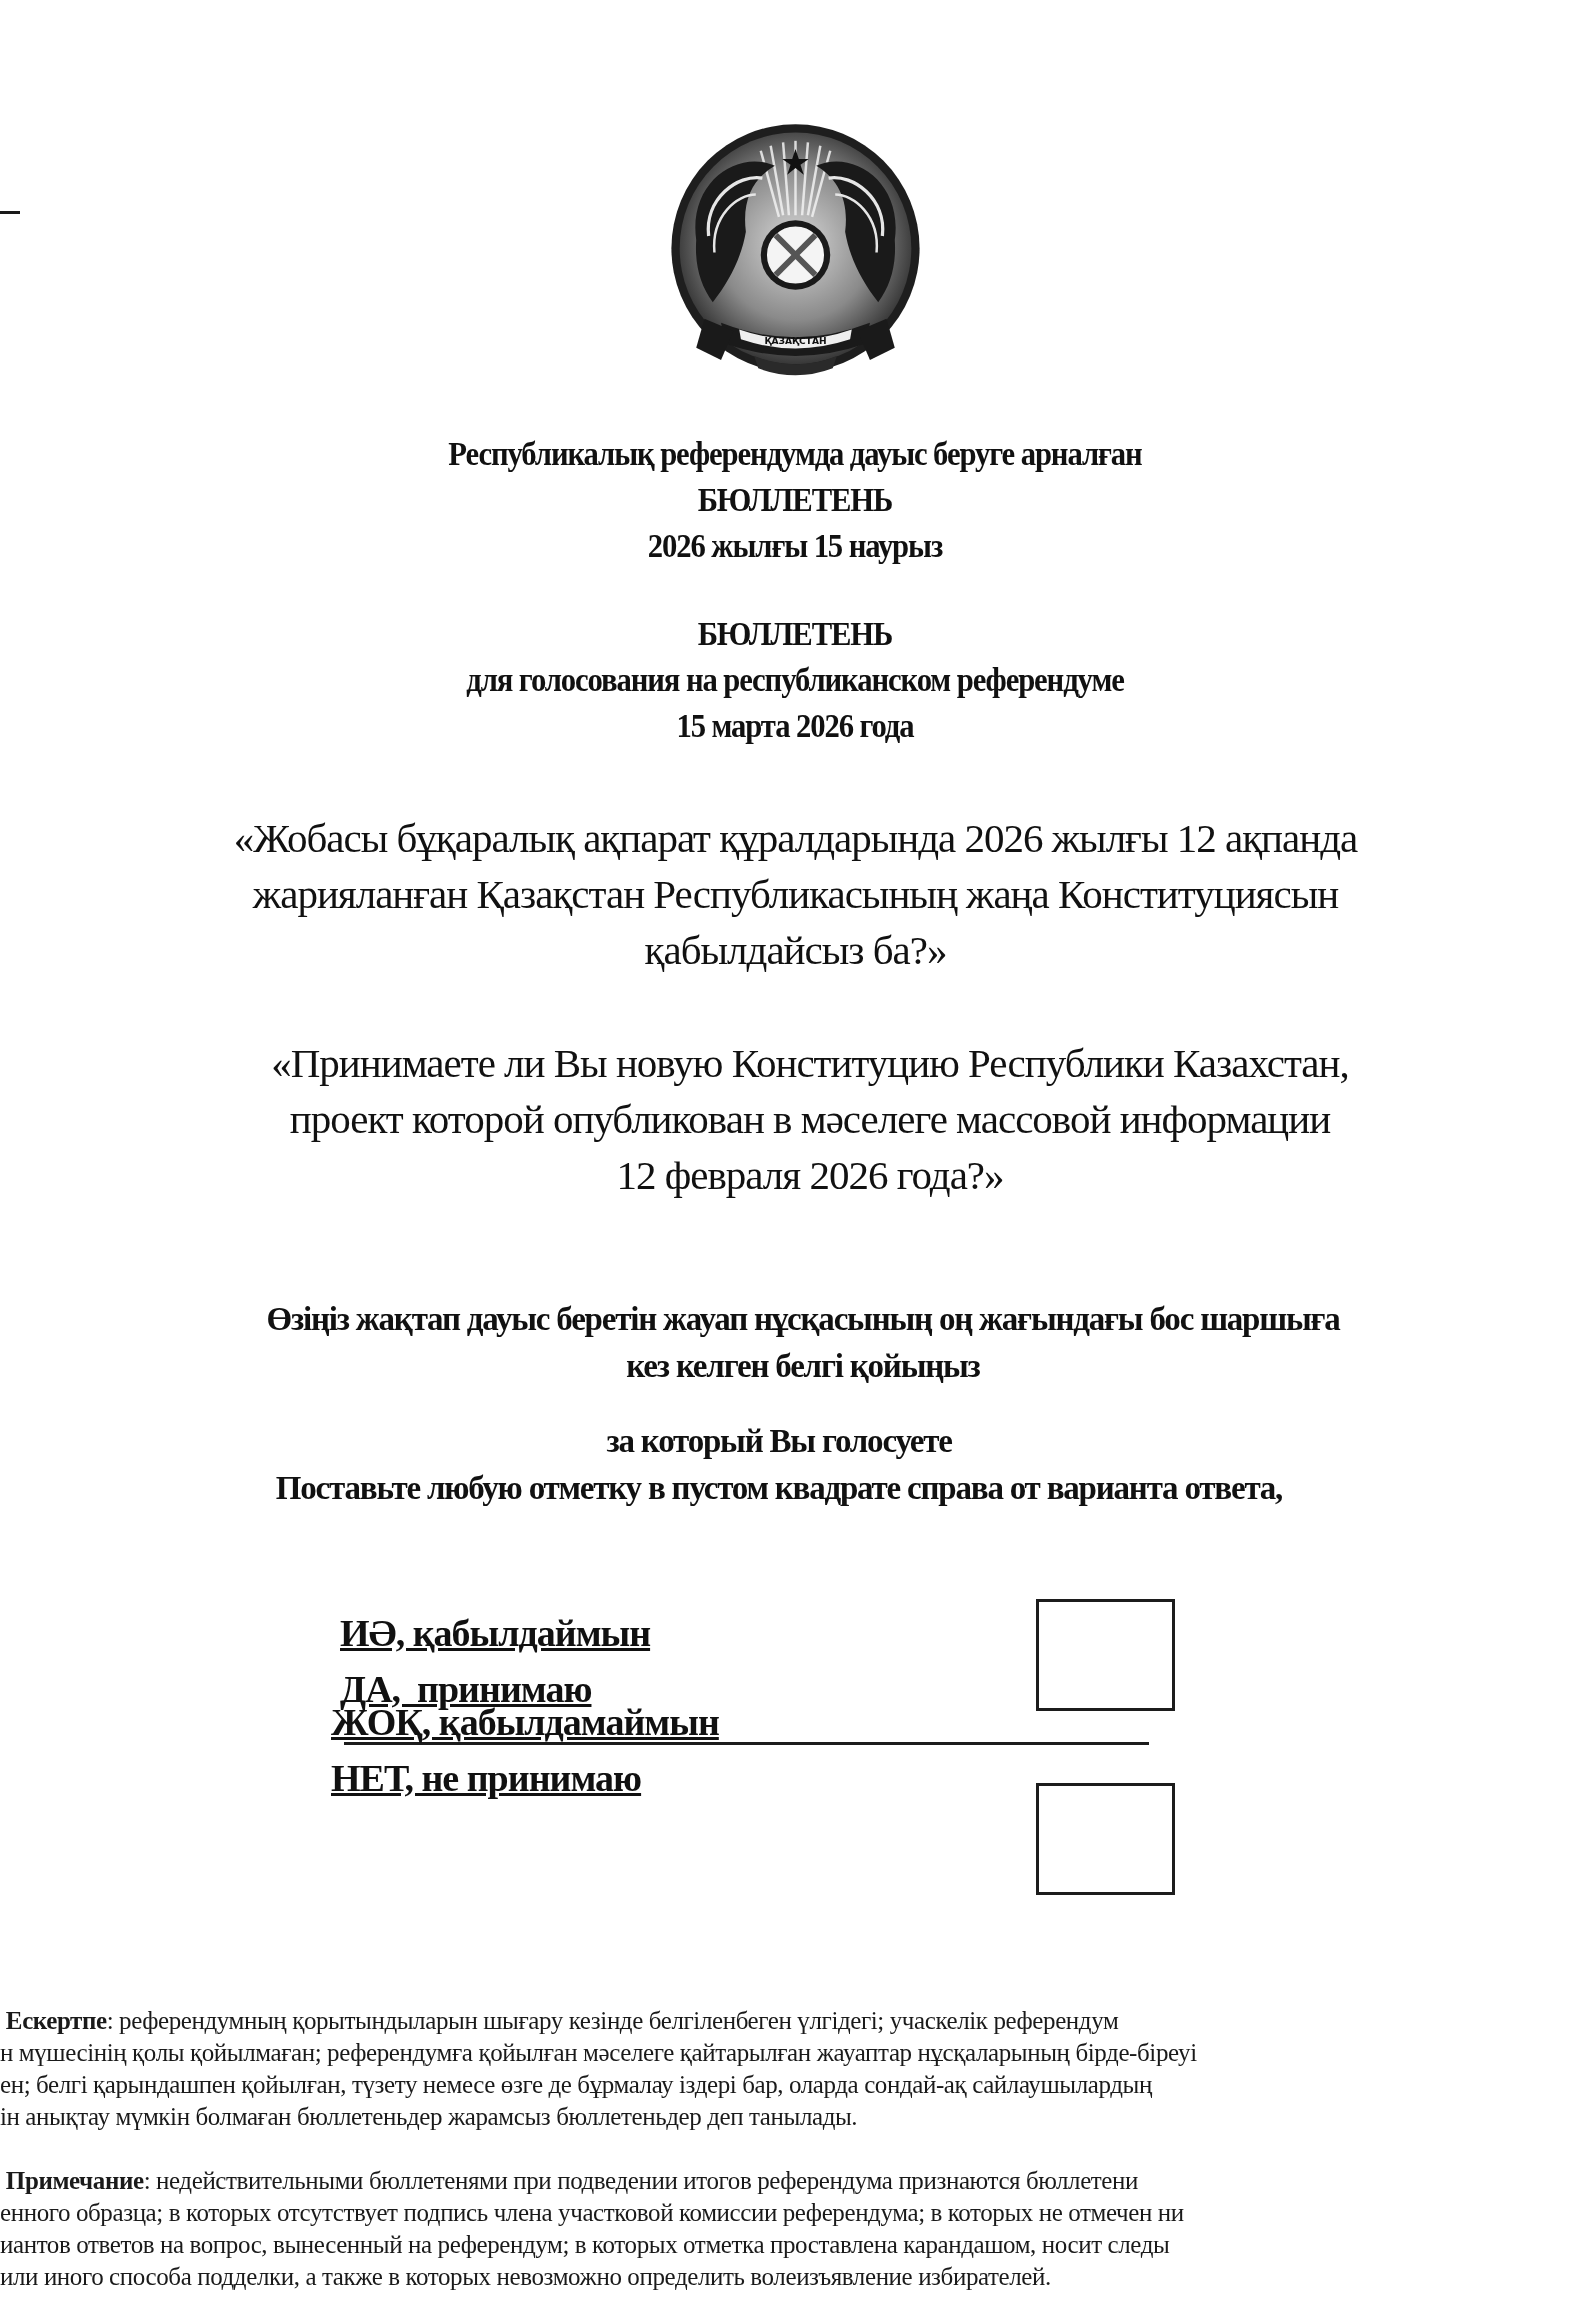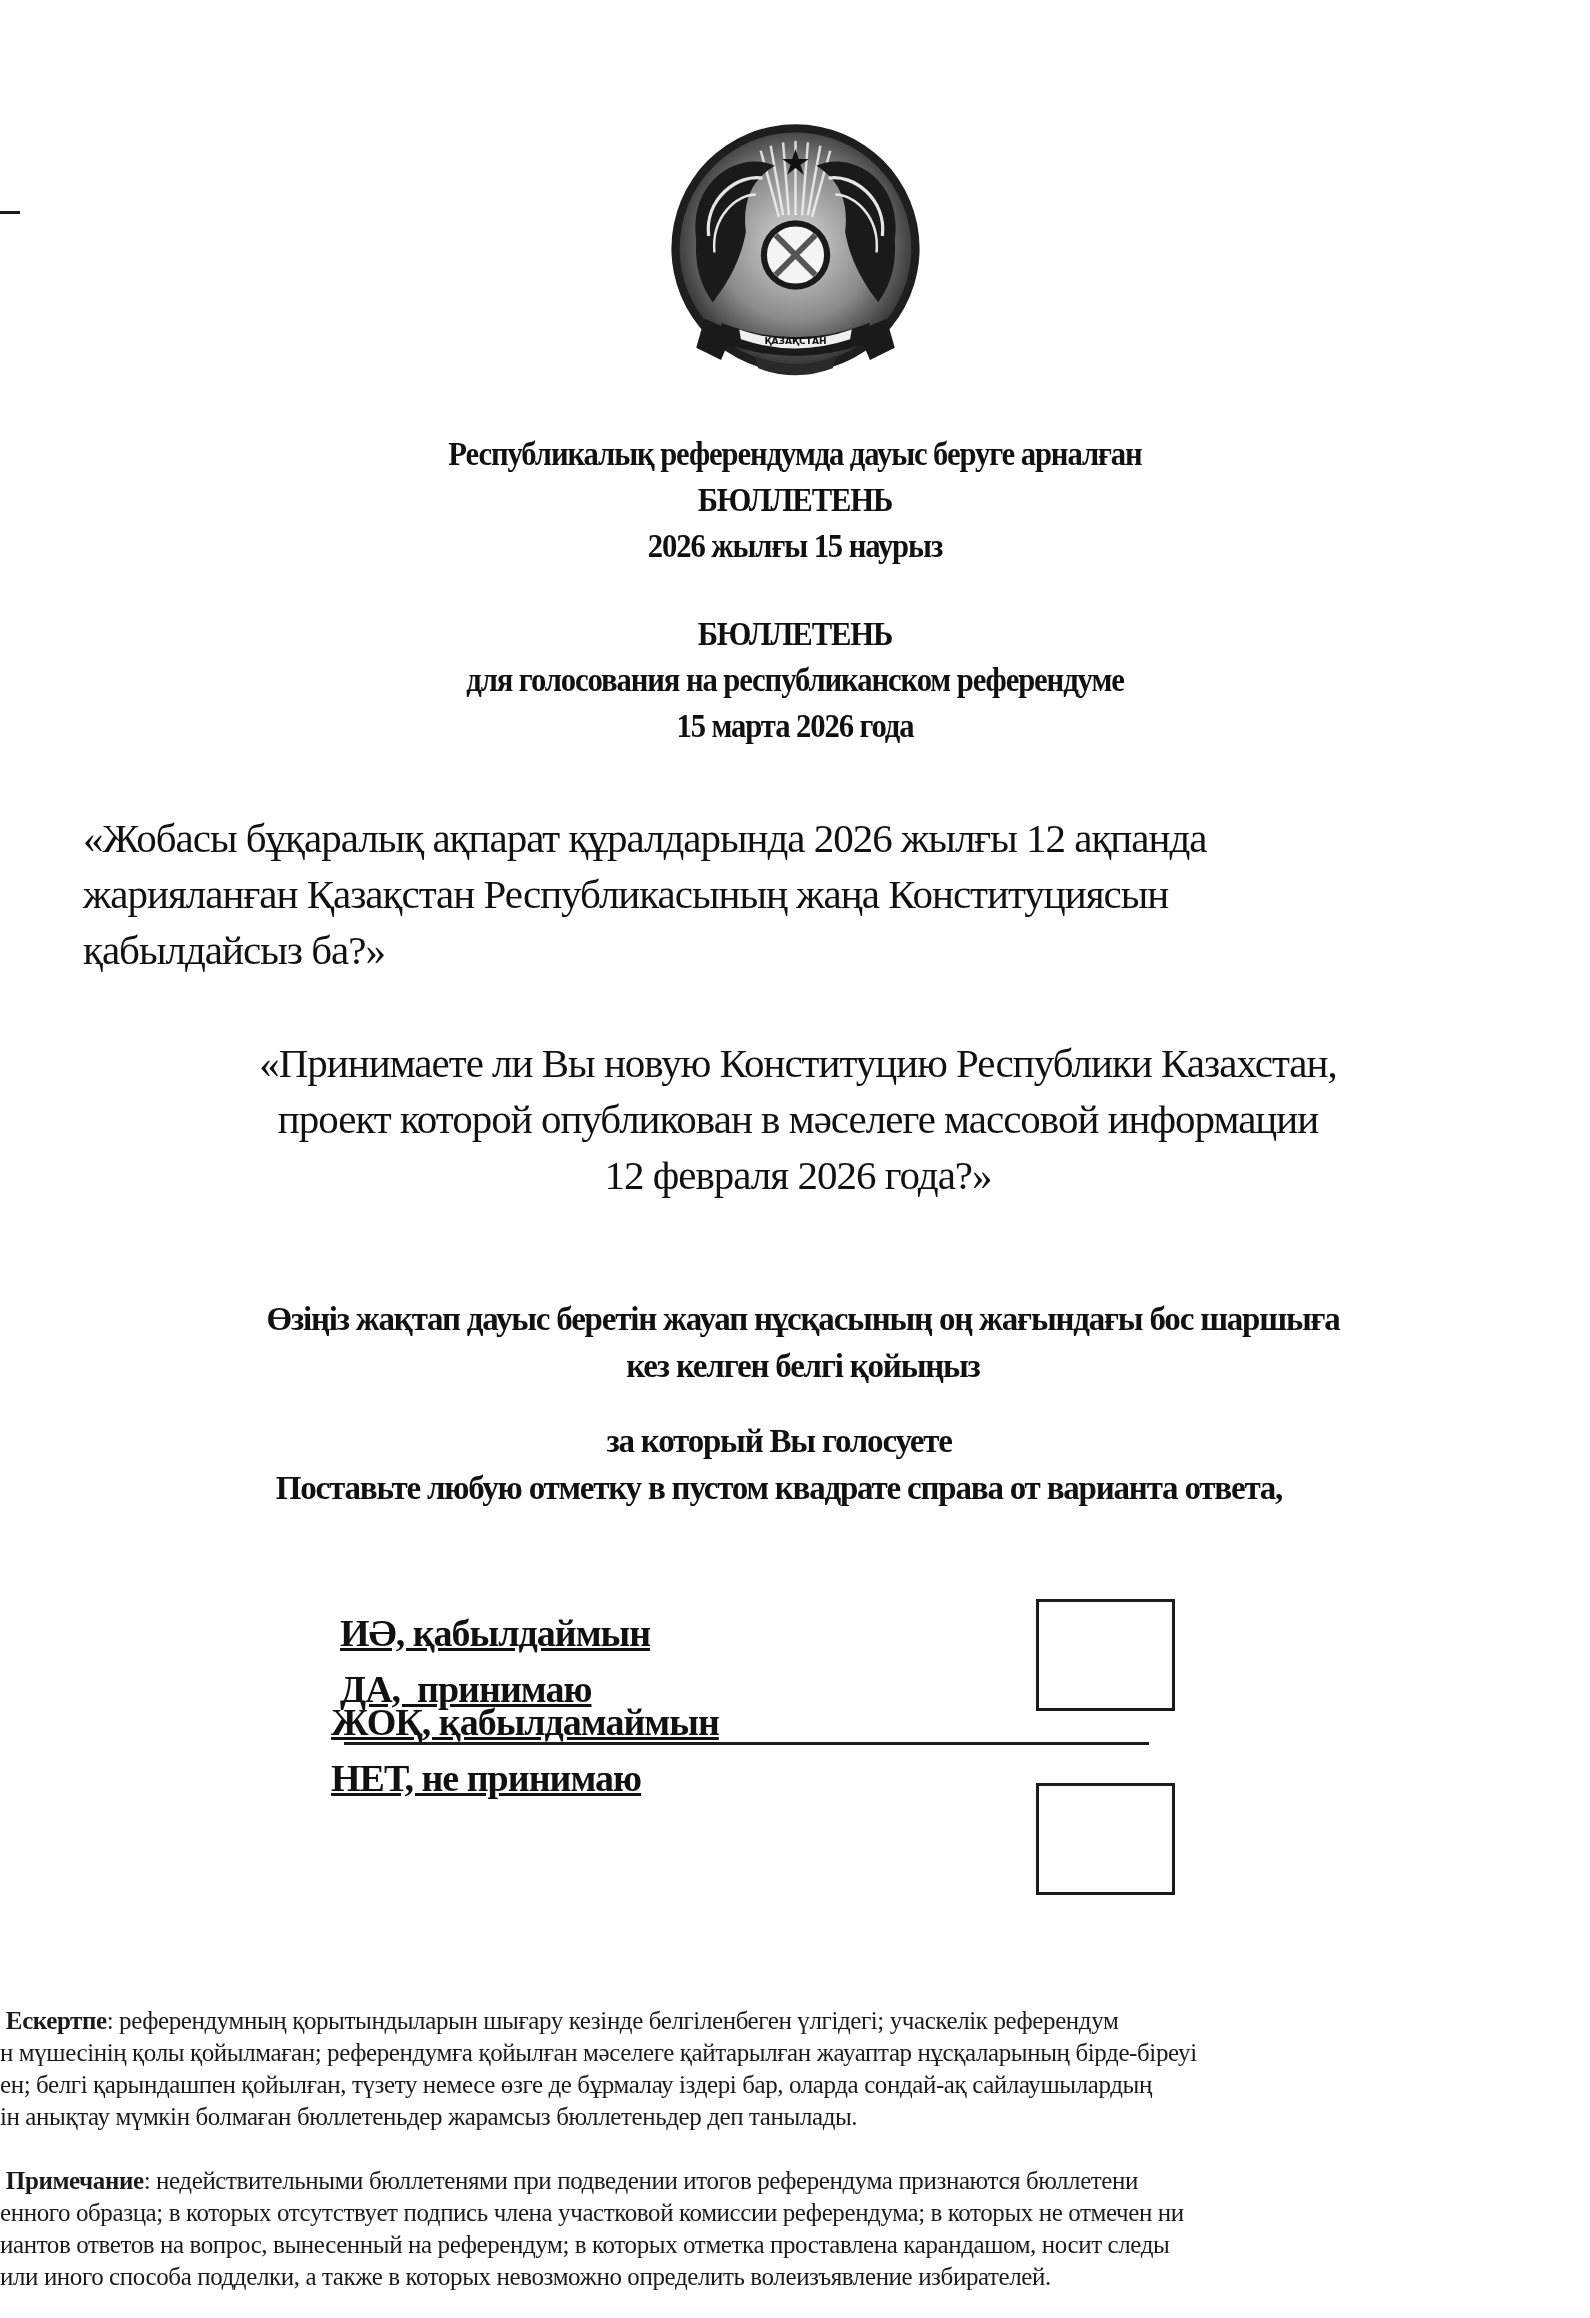--- a/index.html
+++ b/index.html
@@ -43,22 +43,22 @@
       transform-origin: center;
     }
     .hdr-kz { top: 431px; }
     .hdr-ru { top: 611px; }
 
     .question {
       font-size: 41px;
       line-height: 56px;
       letter-spacing: -1px;
     }
-    .q-kz { left: 83px; width: 1425px; top: 810px; }
-    .q-ru { left: 102px; width: 1392px; top: 1035px; text-align: center; }
+    .q-kz { left: 83px; width: 1425px; top: 810px; text-align: center; }
+    .q-ru { left: 114px; width: 1392px; top: 1035px; text-align: center; }
 
     .instr {
       font-weight: bold;
       font-size: 33px;
       line-height: 47px;
       letter-spacing: -1.2px;
       text-align: center;
     }
     .instr-kz { left: 99px; width: 1408px; top: 1296px; text-align: center; }
     .instr-ru { left: 108px; width: 1342px; top: 1418px; }

